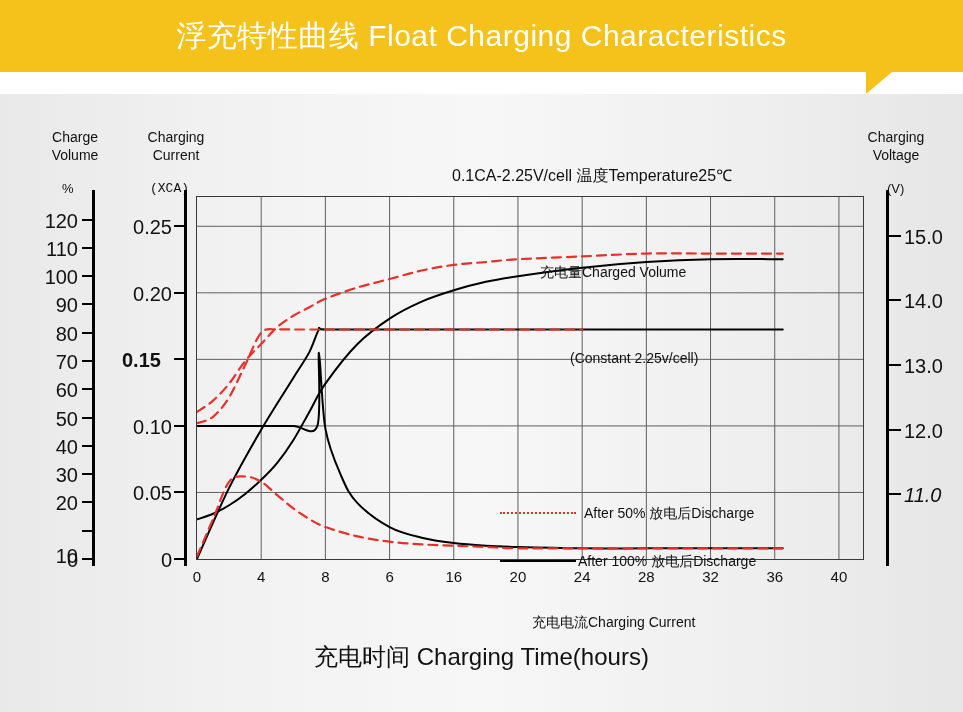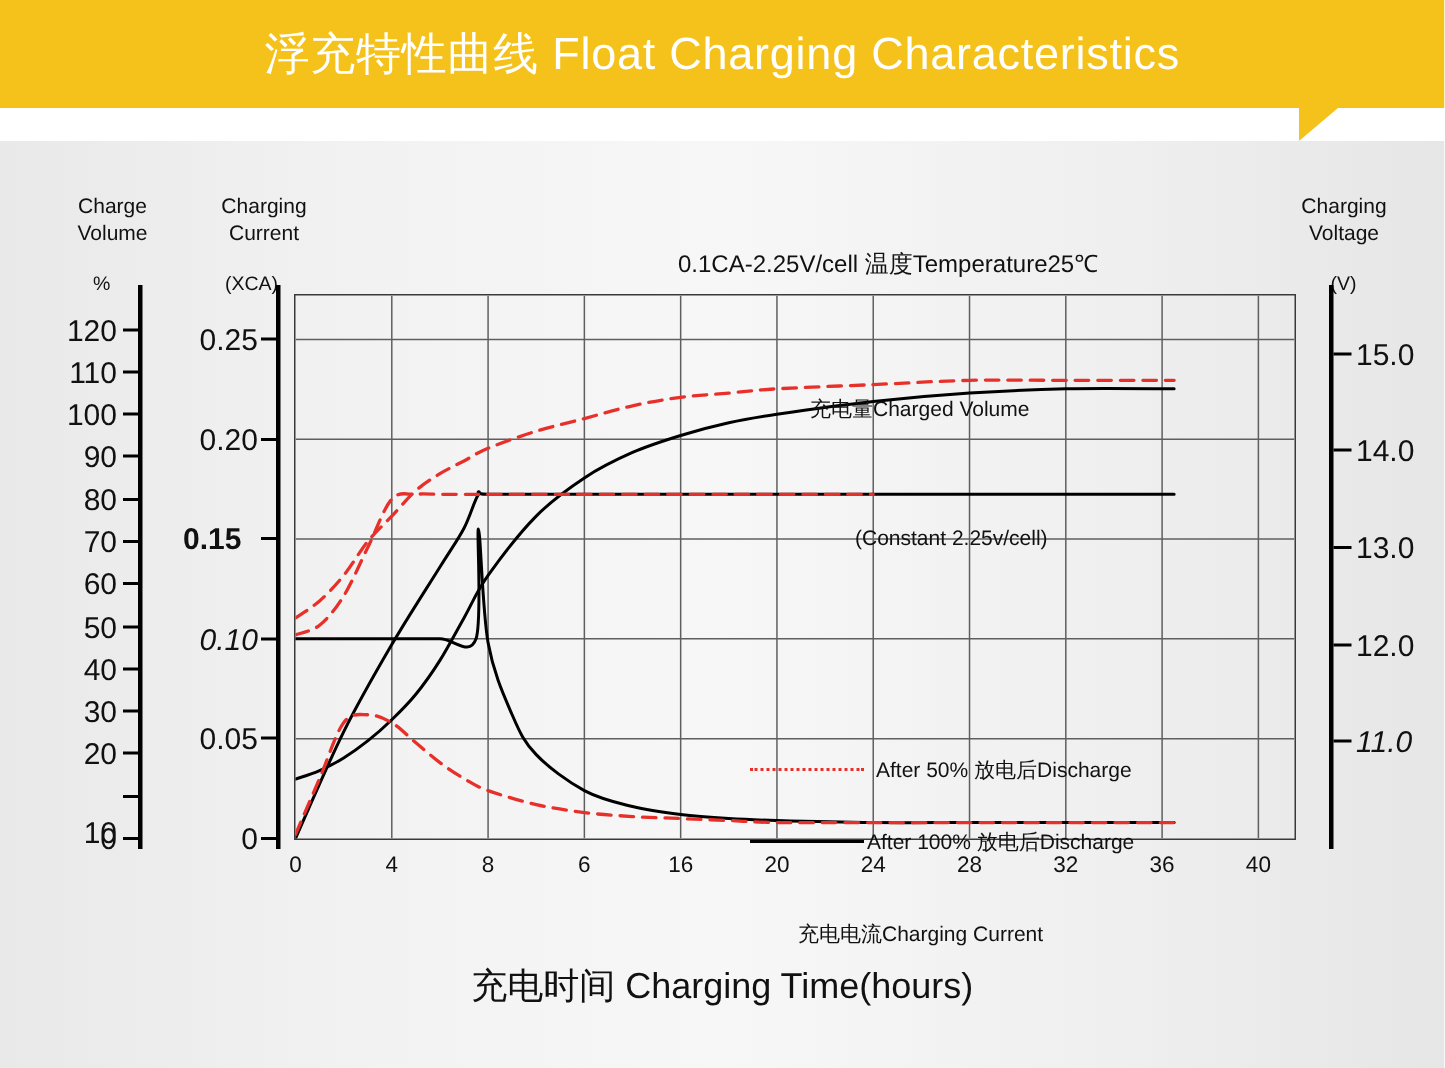--- a/index.html
+++ b/index.html
@@ -35,21 +35,21 @@
     background:linear-gradient(to right,#e9e9e9 0%,#f2f2f2 25%,#f7f7f7 50%,#efefef 78%,#e6e6e6 100%);
   }
 
   .lbl{position:absolute;color:#111;white-space:nowrap;}
 
   
   #charge-volume-label{left:40px;top:34px;font-size:14px;line-height:18px;text-align:center;width:70px;}
   #charging-current-label{left:136px;top:34px;font-size:14px;line-height:18px;text-align:center;width:80px;}
   #charging-voltage-label{left:852px;top:34px;font-size:14px;line-height:18px;text-align:center;width:88px;}
   #pct-unit{left:62px;top:87px;font-size:13px;}
-  #xca-unit{left:150px;top:87px;font-size:13px;}
+  #xca-unit{left:150px;top:87px;font-size:13px;font-family:Liberation Mono, monospace;}
   #v-unit{left:887px;top:87px;font-size:13px;}
 
   #condition-label{left:452px;top:70px;font-size:16px;}
 
   
   #plot{
     position:absolute;left:196px;top:102px;width:668px;height:364px;
     border:1px solid #3a3a3a;
     background:transparent;
     box-sizing:border-box;
@@ -137,21 +137,21 @@
       <div class="ticklabel" style="left: 38px; top: 172.188px; width: 40px; text-align: right;">100</div>
       <div class="tick" style="left: 82px; top: 152.906px; width: 12px; height: 2px;"></div>
       <div class="ticklabel" style="left: 38px; top: 143.906px; width: 40px; text-align: right;">110</div>
       <div class="tick" style="left: 82px; top: 124.625px; width: 12px; height: 2px;"></div>
       <div class="ticklabel" style="left: 38px; top: 115.625px; width: 40px; text-align: right;">120</div>
       <div class="tick" style="left: 174px; top: 464px; width: 12px; height: 2px;"></div>
       <div class="ticklabel" style="left: 122px; top: 455px; width: 50px; text-align: right;">0</div>
       <div class="tick" style="left: 174px; top: 397.456px; width: 12px; height: 2px;"></div>
       <div class="ticklabel" style="left: 122px; top: 388.456px; width: 50px; text-align: right;">0.05</div>
       <div class="tick" style="left: 174px; top: 330.912px; width: 12px; height: 2px;"></div>
-      <div class="ticklabel" style="left: 122px; top: 321.912px; width: 50px; text-align: right; font-style: italic;">0.10</div>
+      <div class="ticklabel" style="left: 122px; top: 321.912px; width: 50px; text-align: right;">0.10</div>
       <div class="tick" style="left: 174px; top: 264.368px; width: 12px; height: 2px;"></div>
       <div class="ticklabel" style="left: 122px; top: 255.368px; width: 50px; text-align: left; font-weight: bold;">0.15</div>
       <div class="tick" style="left: 174px; top: 197.824px; width: 12px; height: 2px;"></div>
       <div class="ticklabel" style="left: 122px; top: 188.824px; width: 50px; text-align: right;">0.20</div>
       <div class="tick" style="left: 174px; top: 131.279px; width: 12px; height: 2px;"></div>
       <div class="ticklabel" style="left: 122px; top: 122.279px; width: 50px; text-align: right;">0.25</div>
       <div class="tick" style="left: 889px; top: 399.357px; width: 12px; height: 2px;"></div>
       <div class="ticklabel" style="left: 904px; top: 390.357px; width: 46px; text-align: left; font-style: italic;">11.0</div>
       <div class="tick" style="left: 889px; top: 334.714px; width: 12px; height: 2px;"></div>
       <div class="ticklabel" style="left: 904px; top: 325.714px; width: 46px; text-align: left;">12.0</div>

